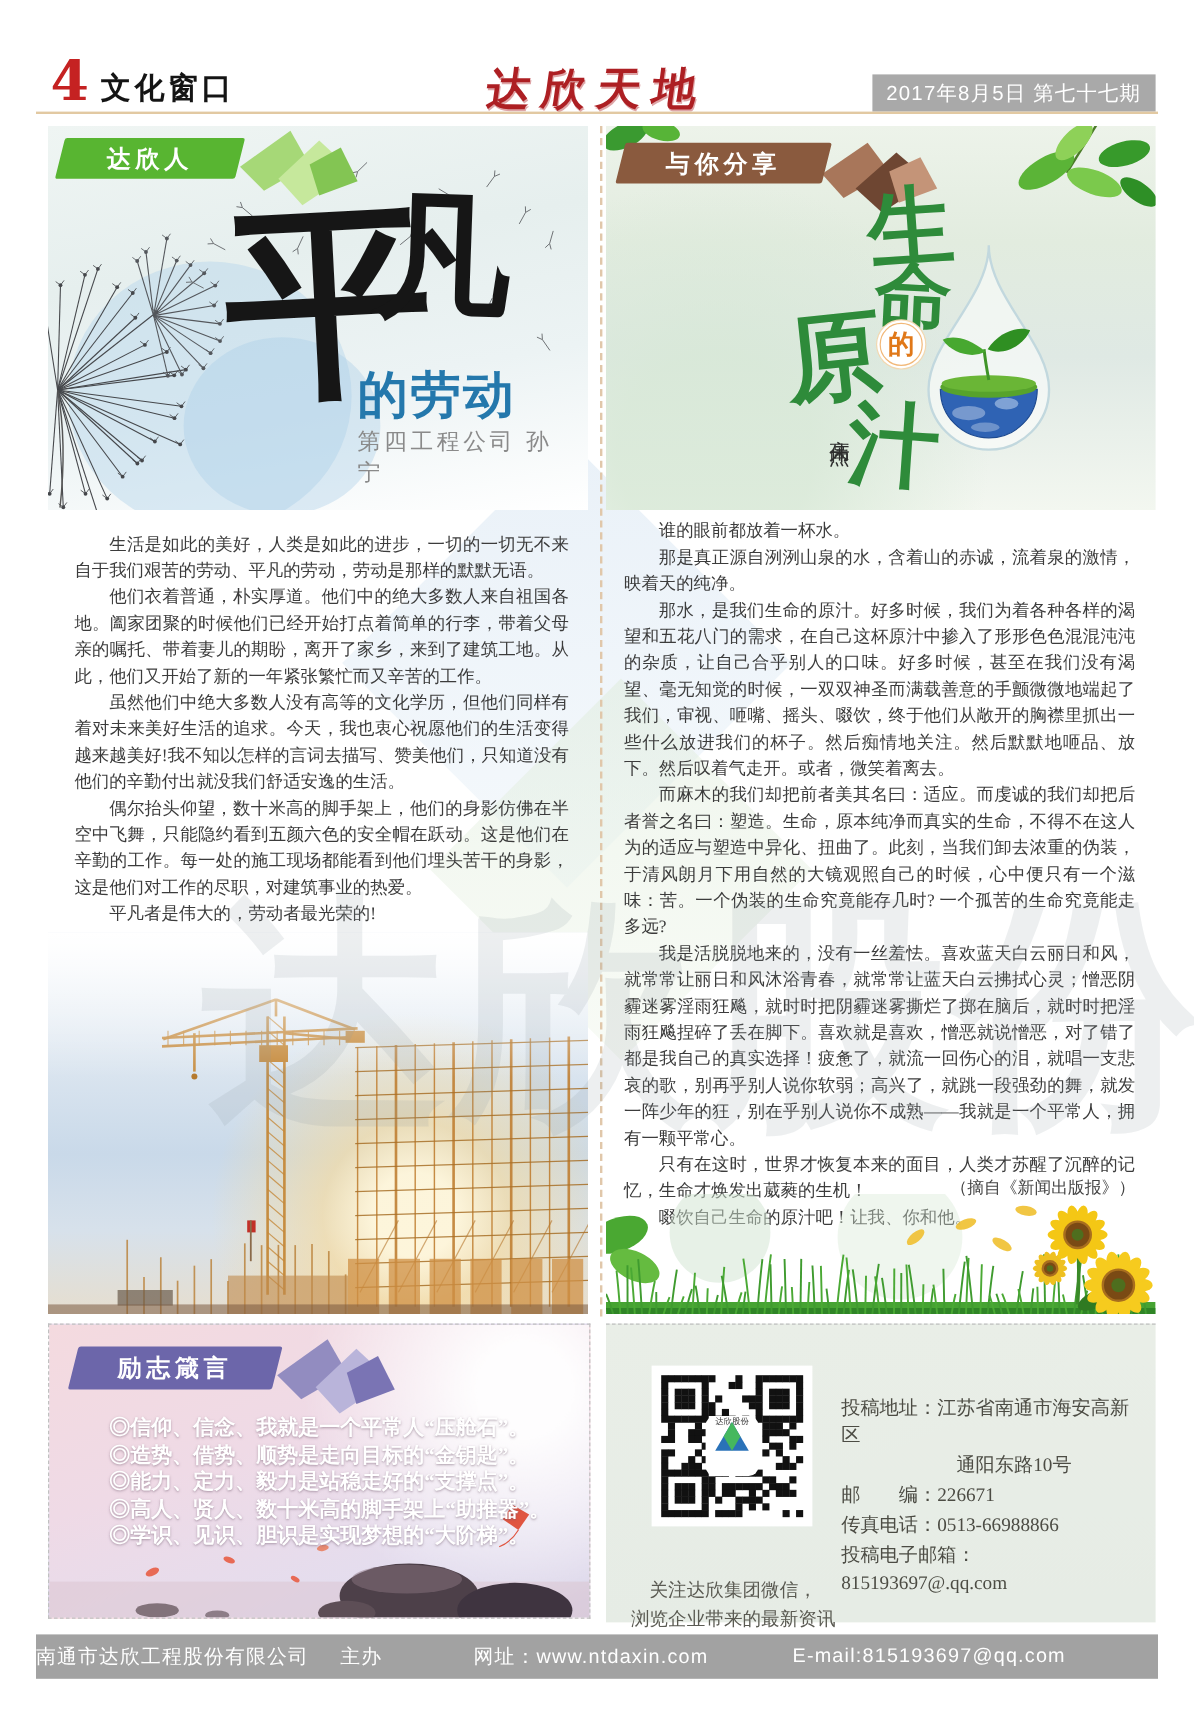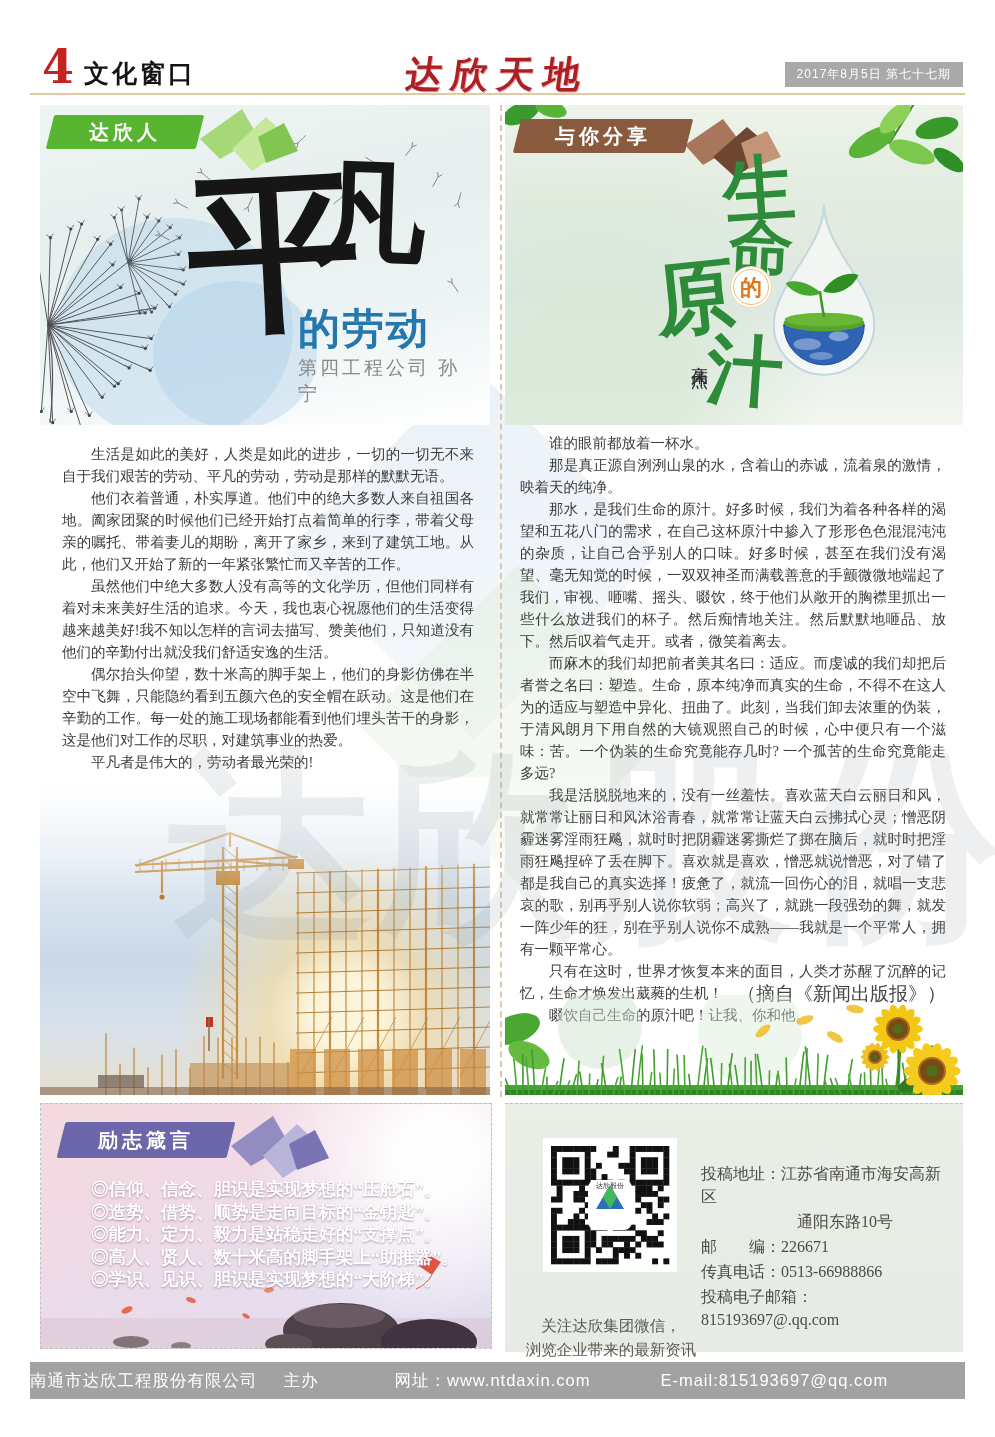--- a/index.html
+++ b/index.html
@@ -6,21 +6,21 @@
   .page{position:relative;width:995px;height:1437px;margin:0 auto;background:#fff;overflow:hidden;
         font-family:"Liberation Serif",serif;}
   
   .pagenum{position:absolute;left:42px;top:44px;font-size:46px;font-weight:bold;color:#c52222;
            font-family:"DejaVu Serif",serif;line-height:1;}
   .section-title{position:absolute;left:84px;top:57px;font-size:25px;font-weight:bold;color:#141414;
                  letter-spacing:3px;font-family:"Liberation Serif",serif;}
   .masthead{position:absolute;left:0;right:0;top:50px;text-align:center;font-size:37px;font-weight:bold;
             color:#ad1f23;letter-spacing:9px;font-family:"DejaVu Serif",serif;
             transform:skewX(-8deg);text-shadow:1px 1px 0 rgba(173,31,35,.4);}
-  .issue-badge{position:absolute;right:32px;top:62px;background:#a9a9a9;color:#fff;font-size:12px;
+  .issue-badge{position:absolute;right:32px;top:62px;background:#a9a9a9;color:#fff;font-size:17px;
                padding:4px 12px;letter-spacing:1px;font-family:"Liberation Sans",sans-serif;}
   .header-rule{position:absolute;left:30px;top:93px;width:935px;height:2px;background:#e2c9a2;}
   
   .divider{position:absolute;left:500px;top:105px;height:992px;border-left:2px dashed #e0c7aa;}
   .col{position:absolute;top:105px;z-index:1;}
   .col-left{left:40px;width:450px;height:992px;}
   .col-right{left:505px;width:458px;height:992px;}
   .lt-graphic{position:absolute;left:0;top:0;width:450px;height:320px;overflow:hidden;
     background:linear-gradient(170deg,#eff5f3 0%,#e6efee 35%,#ecf3f4 65%,#ffffff 100%);}
   .rt-graphic{position:absolute;left:0;top:0;width:458px;height:320px;overflow:hidden;
@@ -42,21 +42,21 @@
          font-family:"DejaVu Serif",serif;transform:rotate(2deg);z-index:2;}
   .t-sub{position:absolute;left:258px;top:196px;font-size:42px;font-weight:bold;color:#2478ac;
          letter-spacing:2px;font-family:"Liberation Sans",sans-serif;z-index:2;}
   .t-byline{position:absolute;left:258px;top:250px;font-size:19px;color:#8a8a8a;letter-spacing:3px;
             font-family:"Liberation Sans",sans-serif;z-index:2;}
   
   .body-text{position:absolute;font-size:14.5px;line-height:22px;color:#3c3c3c;text-align:justify;z-index:2;}
   .body-text p{margin:0;text-indent:2em;}
   .bt-left{left:22px;top:338px;width:412px;}
   .bt-right{left:15px;top:327px;width:426px;}
-  .attribution{position:absolute;left:15px;top:876px;width:426px;text-align:right;font-size:19px;
+  .attribution{position:absolute;left:15px;top:876px;width:426px;text-align:right;font-size:14px;
                color:#444;z-index:2;}
   
   .photo{position:absolute;left:0;top:672px;width:450px;height:318px;overflow:hidden;
     background:radial-gradient(circle at 68% 74%,rgba(255,246,218,.95) 0 9%,rgba(251,219,150,.6) 20%,rgba(251,219,150,0) 44%),
                linear-gradient(180deg,#f5f8fb 0%,#dfe8f1 30%,#c9d9e9 58%,#d7e1eb 78%,#e6decf 100%);}
   .photo:after{content:"";position:absolute;inset:0;
     background:linear-gradient(180deg,#ffffff 0%,rgba(255,255,255,.55) 14%,rgba(255,255,255,0) 38%);}
   .photo svg{position:absolute;inset:0;}
   
   .grass{position:absolute;left:0;top:890px;width:458px;height:100px;z-index:2;}
@@ -670,21 +670,21 @@
     </svg>
     <div class="ribbon ribbon-purple">
       <span class="rtxt">励志箴言</span>
     </div>
     <svg class="ribbon-deco" style="left:188px;top:8px;width:110px;height:72px" viewBox="0 0 110 72">
       <polygon points="2,34 44,4 60,32 22,54" fill="#928cc0"></polygon>
       <polygon points="34,44 68,12 96,38 54,66" fill="#b9b4da"></polygon>
       <polygon points="60,32 86,18 100,46 68,58" fill="#7a74b4"></polygon>
     </svg>
     <div class="quotes-list">
-      <div class="quote-line">◎信仰、信念、胆识是实现梦想的“压舱石”。</div>
+      <div class="quote-line">◎信仰、信念、我就是一个平常人“压舱石”。</div>
       <div class="quote-line">◎造势、借势、顺势是走向目标的“金钥匙”。</div>
       <div class="quote-line">◎能力、定力、毅力是站稳走好的“支撑点”。</div>
       <div class="quote-line">◎高人、贤人、数十米高的脚手架上“助推器”。</div>
       <div class="quote-line">◎学识、见识、胆识是实现梦想的“大阶梯”。</div>
     </div>
   </div>
 
   <div class="contact-box">
     <div class="qr-wrap">
       <svg viewBox="0 0 134 134">

